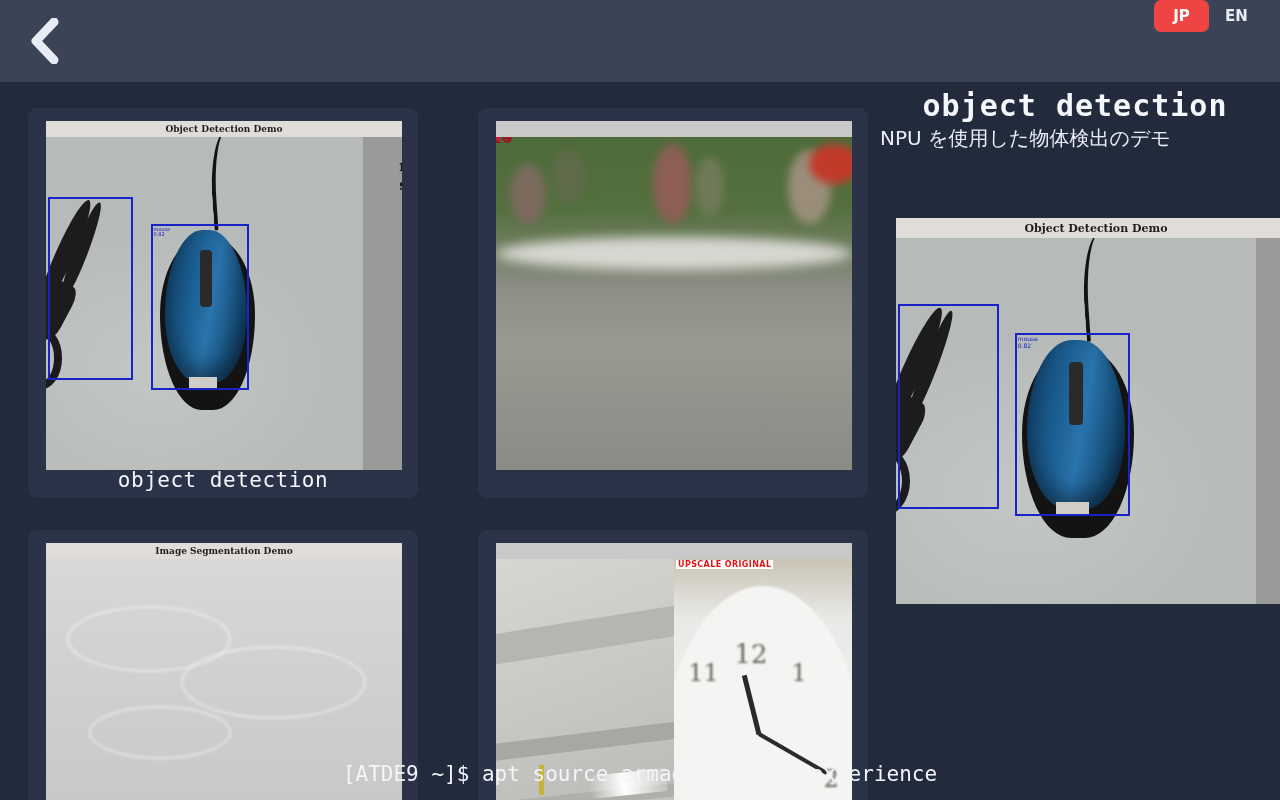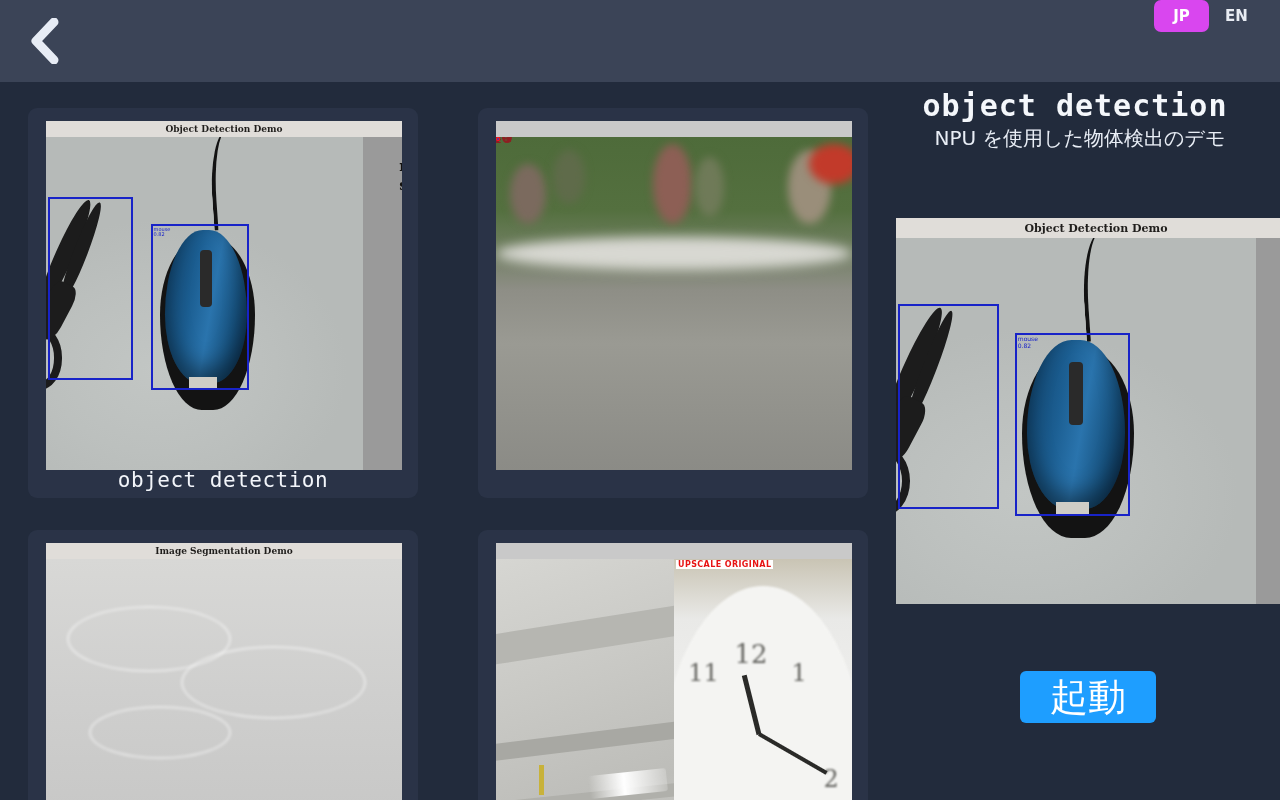--- a/index.html
+++ b/index.html
@@ -36,21 +36,21 @@
   }
   .lang-btn {
     font-family:"DejaVu Sans", sans-serif;
     font-size:15px; font-weight:700;
     color:#e8ecf3;
     padding:7px 0;
     width:55px; text-align:center;
     cursor:pointer;
     border-radius:7px;
   }
-  .lang-btn.active { background:#d946ef; color:#ffffff; }
+  .lang-btn.active { background:#ef4444; color:#ffffff; }
 
   
   #main { position:absolute; left:0; top:82px; width:1280px; height:718px; }
 
   
   #demo-grid {
     position:absolute; left:28px; top:26px;
     width:840px; height:690px;
   }
   .demo-card {
@@ -200,21 +200,20 @@
   }
   #detail-title {
     position:absolute; left:0; top:6px; width:390px;
     text-align:center;
     font-family:"DejaVu Sans Mono", monospace;
     font-size:30px; font-weight:700; color:#f4f7fb;
     letter-spacing:1px; white-space:nowrap;
   }
   #detail-sub {
     position:absolute; left:0; top:43px; width:400px;
-    text-align:center;
     font-family:"DejaVu Sans", sans-serif;
     font-size:20px; color:#e9eef6; white-space:nowrap;
   }
   #preview-win {
     position:absolute; left:16px; top:136px;
     width:400px; height:386px;
     background:#c9c9c9; overflow:hidden;
   }
   #preview-title {
     height:20px; background:#e0ddd9;
@@ -487,19 +486,19 @@
               <span class="bbox-lab" style="font-size:6px;">mouse<br>0.82</span>
             </div>
           </div>
           <div class="od-sidebar" style="width:10%;">
             
           </div>
         </div>
       </div>
     </div>
 
-    <div id="launch-btn">起動</div>
   </div>
 
   <div id="footer">
+    <div id="footer-line2">[ATDE9 ~]$ apt source armadillo-demo-experience</div>
   </div>
 
 </div>
 
 </body></html>

